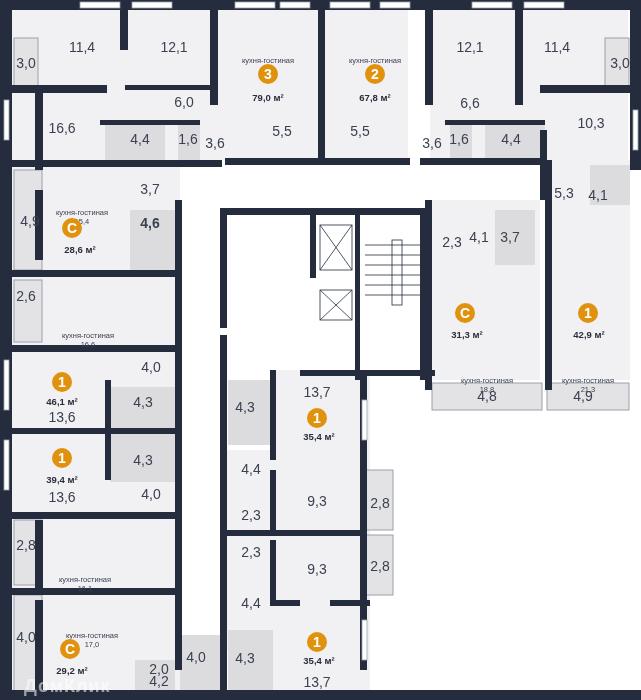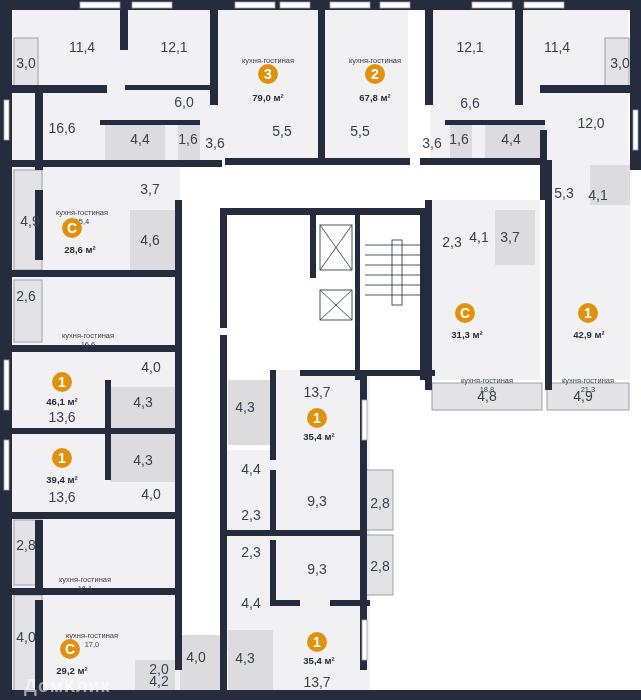--- a/index.html
+++ b/index.html
@@ -151,26 +151,26 @@
     <div class="lbl name" style="left: 375px; top: 37px; white-space: pre;">кухня-гостиная
 21,1</div>
     <div class="lbl" style="left: 360px; top: 131px;">5,5</div>
     <div class="lbl" style="left: 432px; top: 143px;">3,6</div>
     <div class="lbl" style="left: 470px; top: 47px;">12,1</div>
     <div class="lbl" style="left: 557px; top: 47px;">11,4</div>
     <div class="lbl" style="left: 620px; top: 63px;">3,0</div>
     <div class="lbl" style="left: 470px; top: 103px;">6,6</div>
     <div class="lbl" style="left: 459px; top: 139px;">1,6</div>
     <div class="lbl" style="left: 511px; top: 139px;">4,4</div>
-    <div class="lbl" style="left: 591px; top: 123px;">12,0</div>
+    <div class="lbl" style="left: 591px; top: 123px;">10,3</div>
     <div class="lbl name" style="left: 82px; top: 189px; white-space: pre;">кухня-гостиная
 15,4</div>
     <div class="lbl" style="left: 150px; top: 189px;">3,7</div>
     <div class="lbl" style="left: 30px; top: 221px;">4,9</div>
-    <div class="lbl" style="left: 150px; top: 240px;">4,6</div>
+    <div class="lbl" style="left: 150px; top: 223px; font-weight: bold;">4,6</div>
     <div class="lbl" style="left: 26px; top: 296px;">2,6</div>
     <div class="lbl name" style="left: 88px; top: 312px; white-space: pre;">кухня-гостиная
 16,6</div>
     <div class="lbl" style="left: 564px; top: 193px;">5,3</div>
     <div class="lbl" style="left: 598px; top: 195px;">4,1</div>
     <div class="lbl" style="left: 479px; top: 237px;">4,1</div>
     <div class="lbl" style="left: 510px; top: 237px;">3,7</div>
     <div class="lbl" style="left: 452px; top: 242px;">2,3</div>
     <div class="lbl name" style="left: 487px; top: 357px; white-space: pre;">кухня-гостиная
 18,8</div>

